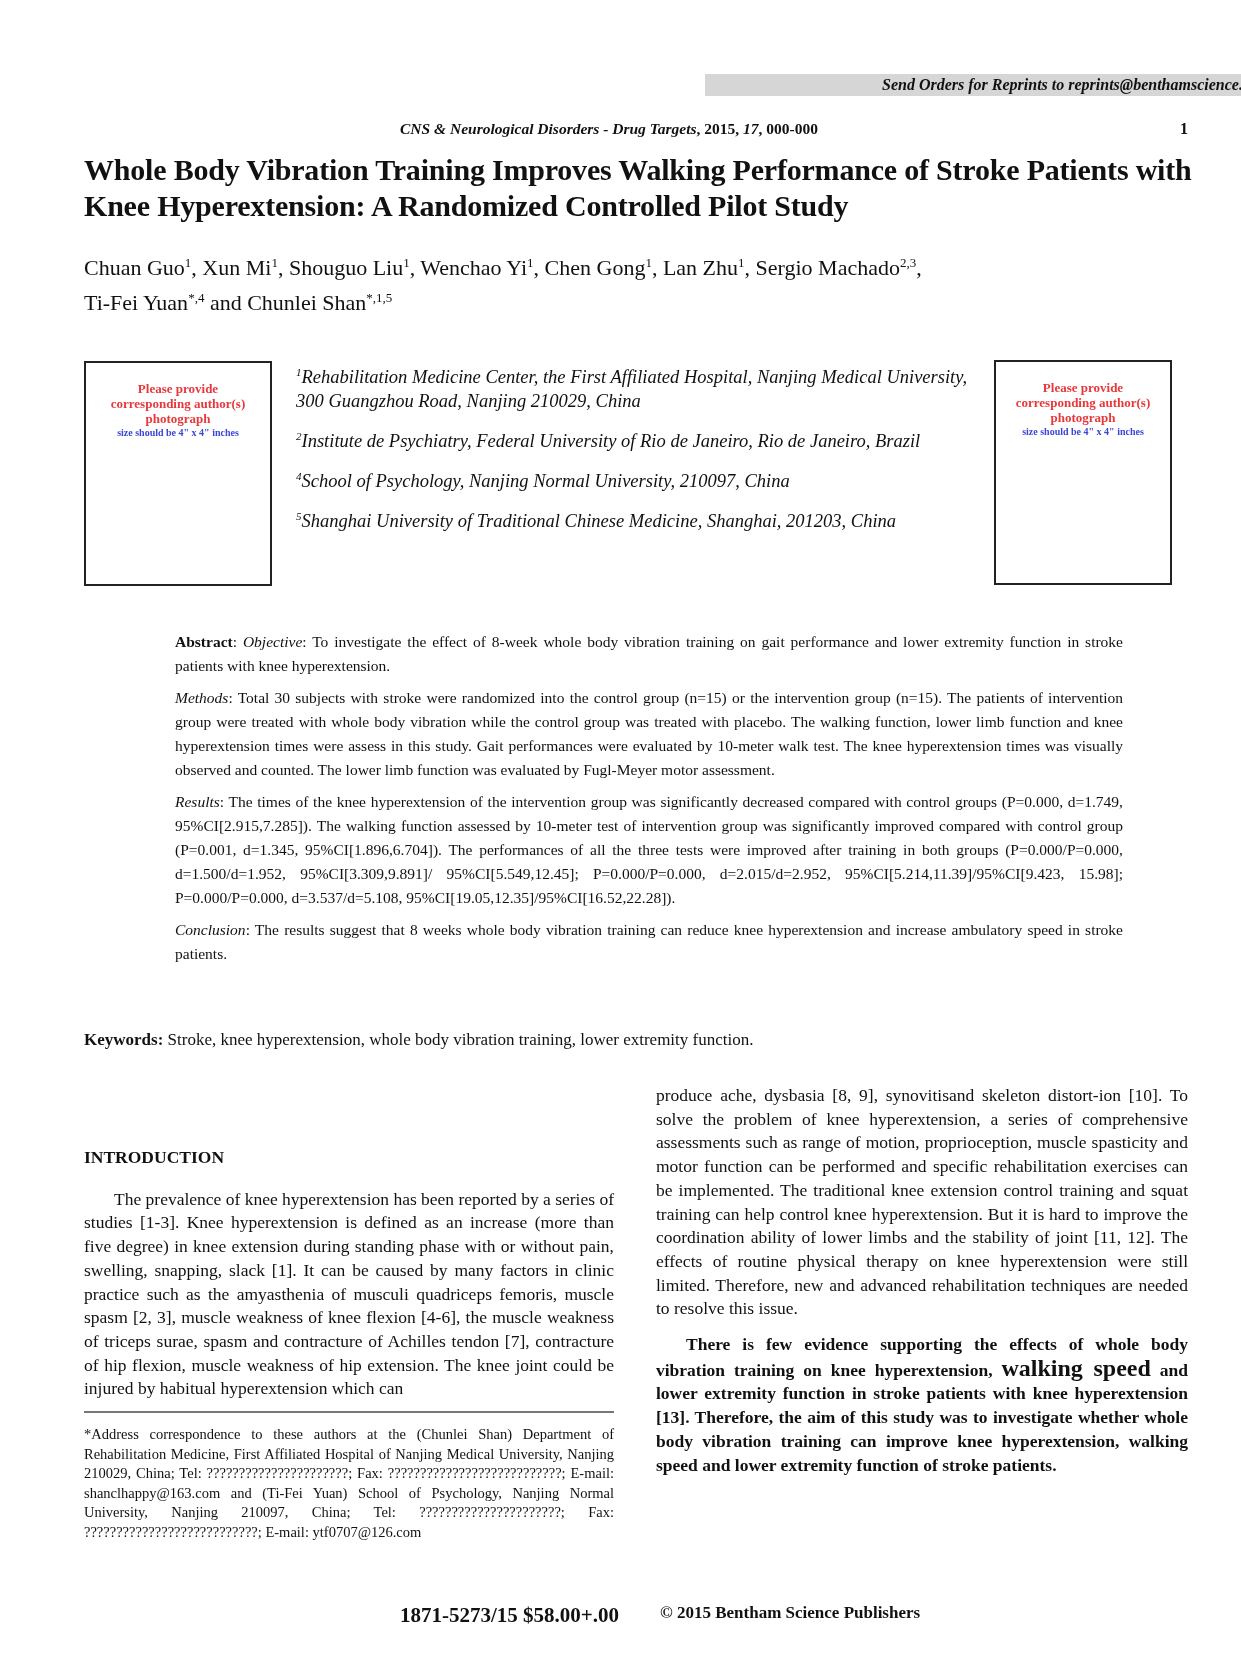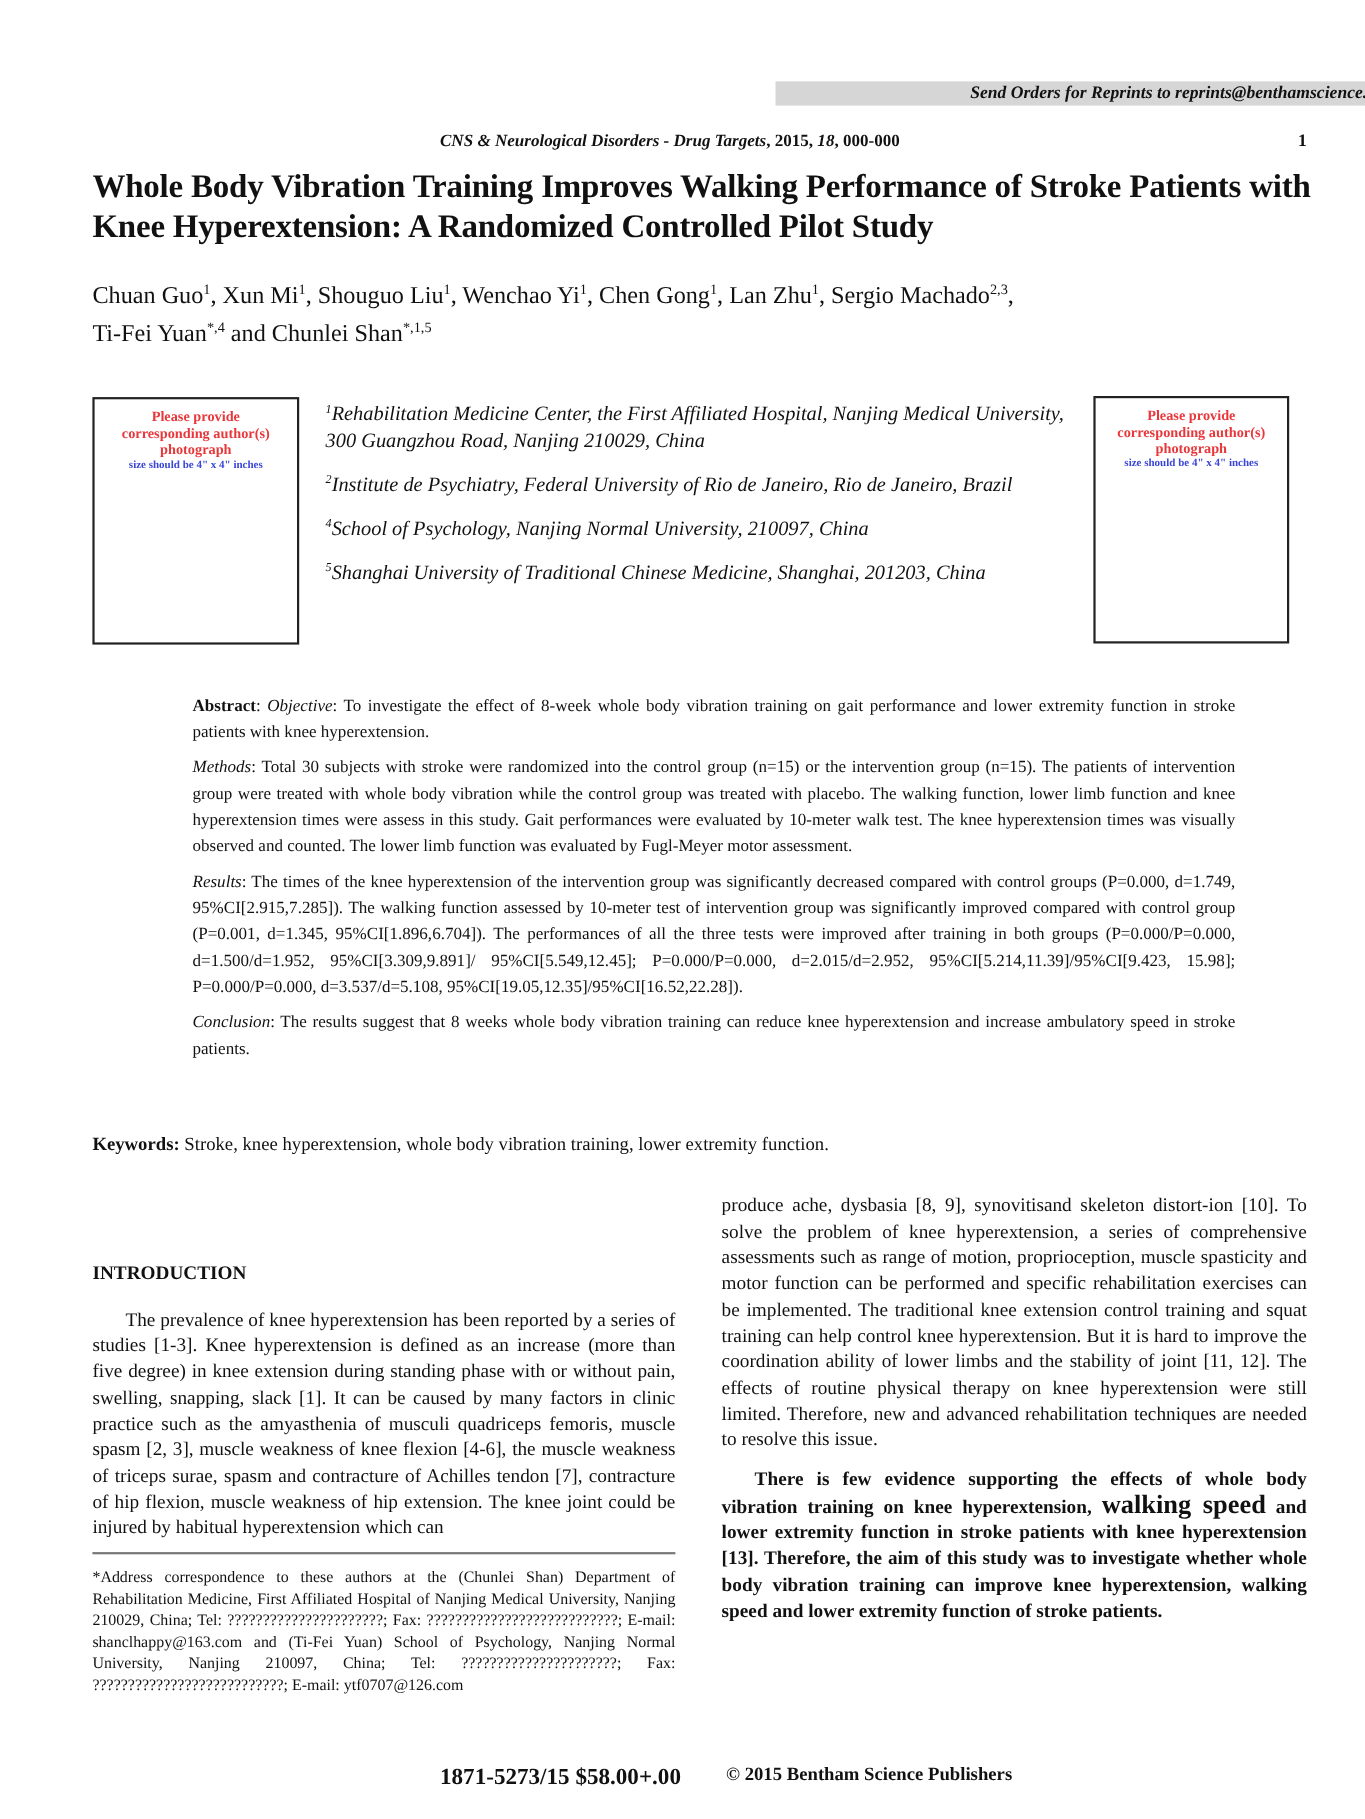--- a/index.html
+++ b/index.html
@@ -5,21 +5,21 @@
   html, body { margin: 0; padding: 0; background: #ffffff; }
   body { width: 1241px; height: 1654px; position: relative; overflow: hidden; color: #111; font-family: "Liberation Serif", serif; }
   .abs { position: absolute; }
   .reprints { left: 705px; top: 74px; width: 557px; height: 22px; background: #d6d6d6; font-weight: bold; font-style: italic; font-size: 16px; line-height: 22px; text-align: right; padding-right: 4px; box-sizing: border-box; }
   .journal { left: 400px; top: 120px; font-size: 15.5px; font-weight: bold; white-space: nowrap; }
   .journal i { font-style: italic; }
   .pagenum { left: 1180px; top: 120px; font-size: 16px; font-weight: bold; }
   .title { left: 84px; top: 152px; width: 1110px; font-size: 30px; font-weight: bold; line-height: 36px; letter-spacing: -0.2px; }
   .authors { left: 84px; top: 248px; width: 1100px; font-size: 22px; line-height: 30px; }
   .authors sup { font-size: 13px; }
-  .photo { width: 188px; height: 225px; border: 2px solid #222; box-sizing: border-box; text-align: center; font-family: "Liberation Serif", serif; padding-top: 8px; }
+  .photo { width: 188px; height: 225px; border: 2px solid #222; box-sizing: border-box; text-align: center; font-family: "Liberation Serif", serif; padding-top: 18px; }
   .photo .req { color: #e8383b; font-weight: bold; font-size: 13px; line-height: 15px; }
   .photo .size { color: #3a46d6; font-weight: bold; font-size: 10px; line-height: 13px; }
   .photo-left { left: 84px; top: 361px; }
   .photo-right { left: 994px; top: 360px; width: 178px; }
   .affils { left: 296px; top: 360px; width: 700px; font-style: italic; font-size: 18.5px; line-height: 24px; }
   .affils .aff { margin-bottom: 11px; }
   .affils sup { font-size: 11px; }
   .abstract { left: 175px; top: 630px; width: 948px; font-size: 15.5px; line-height: 24px; text-align: justify; }
   .abstract p { margin: 0 0 8px 0; }
   .abstract .lbl { font-style: italic; }
@@ -35,21 +35,21 @@
   .rule { left: 84px; top: 1411px; width: 530px; height: 2px; background: #777; }
   .footnote { left: 84px; top: 1425px; width: 530px; font-size: 14.5px; line-height: 19.5px; text-align: justify; }
   .footer-left { left: 400px; top: 1603px; font-weight: bold; font-size: 21px; }
   .footer-right { left: 660px; top: 1603px; font-weight: bold; font-size: 17px; }
 </style>
 </head>
 <body>
 
 <div class="abs reprints">Send Orders for Reprints to reprints@benthamscience.ae</div>
 
-<div class="abs journal"><i>CNS &amp; Neurological Disorders - Drug Targets</i><span>, 2015, </span><i>18</i><span>, 000-000</span></div>
+<div class="abs journal"><i>CNS &amp; Neurological Disorders - Drug Targets</i><span>, 2015, </span><i>17</i><span>, 000-000</span></div>
 <div class="abs pagenum">1</div>
 
 <div class="abs title">Whole Body Vibration Training Improves Walking Performance of Stroke Patients with Knee Hyperextension: A Randomized Controlled Pilot Study</div>
 
 <div class="abs authors" id="authors"><span>Chuan Guo</span><sup>1</sup>, <span>Xun Mi</span><sup>1</sup>, <span>Shouguo Liu</span><sup>1</sup>, <span>Wenchao Yi</span><sup>1</sup>, <span>Chen Gong</span><sup>1</sup>, <span>Lan Zhu</span><sup>1</sup>, <span>Sergio Machado</span><sup>2,3</sup>, <br><span>Ti-Fei Yuan</span><sup>*,4</sup> and <span>Chunlei Shan</span><sup>*,1,5</sup></div>
 
 <div class="abs photo photo-left">
   <div class="req">Please provide</div>
   <div class="req">corresponding author(s)</div>
   <div class="req">photograph</div>

